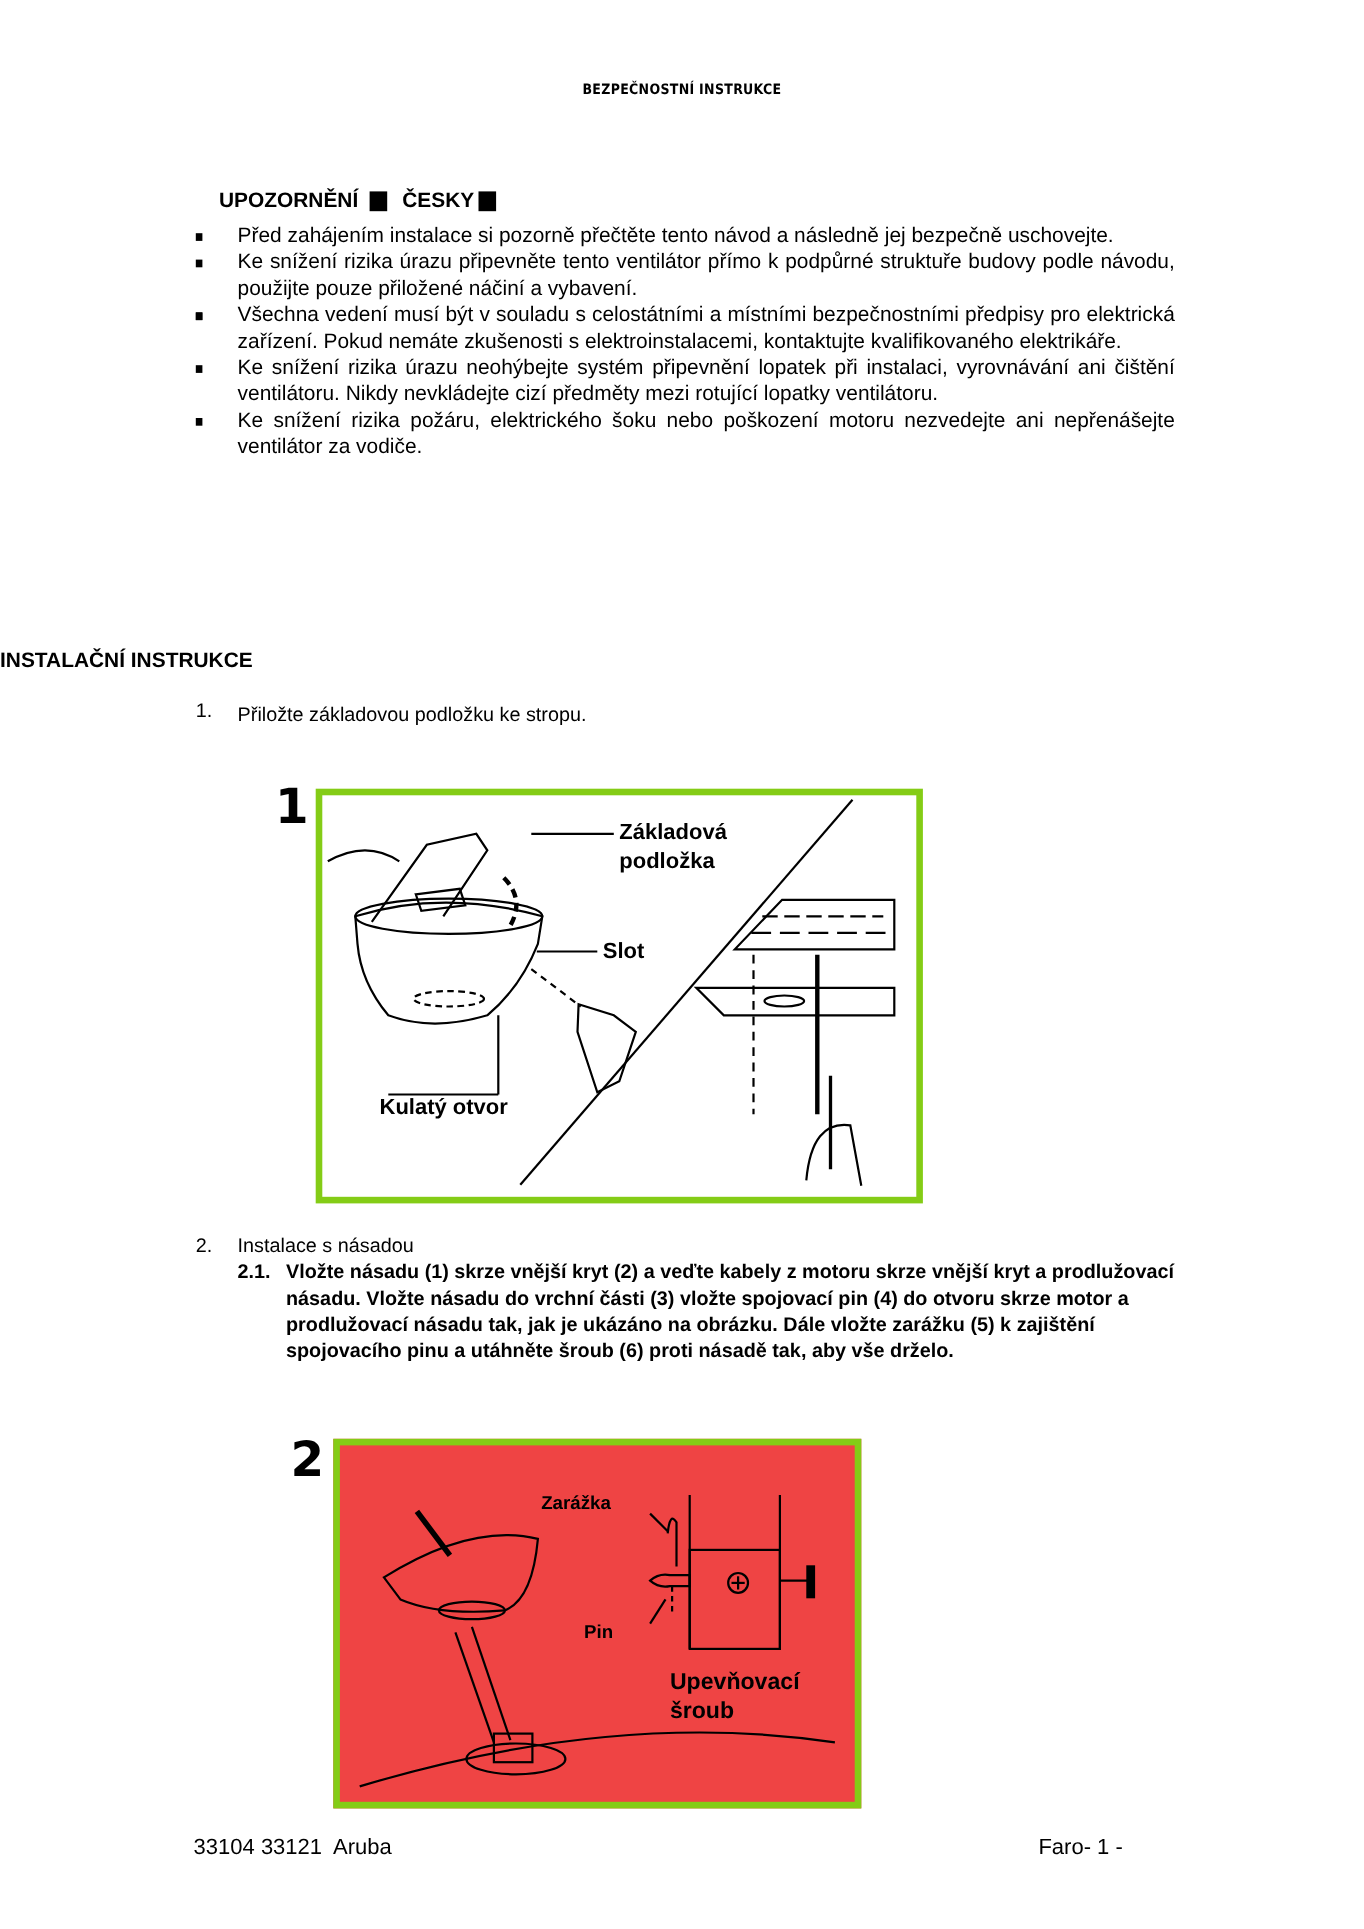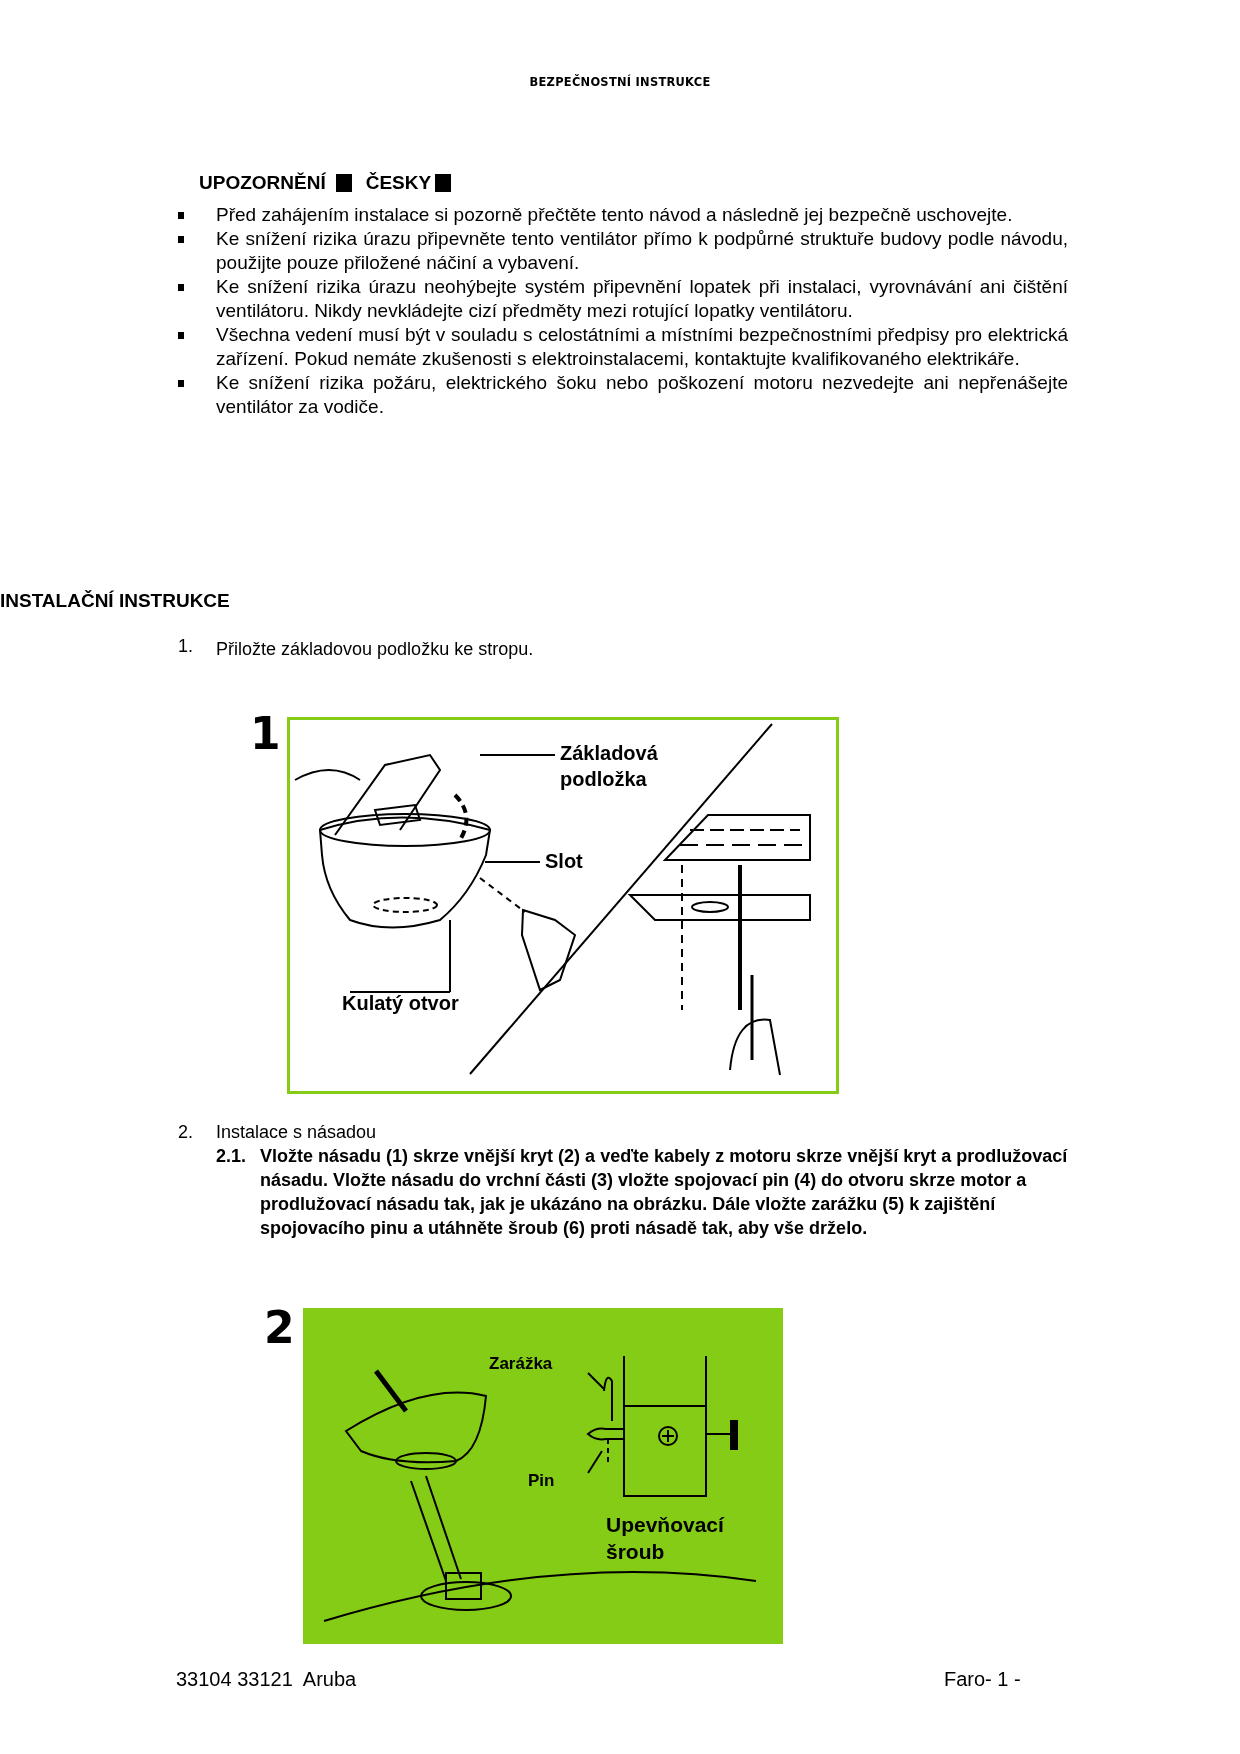--- a/index.html
+++ b/index.html
@@ -10,42 +10,42 @@
             font-family:"DejaVu Sans", sans-serif; transform:scaleX(0.88); }
   .warn-title { top:172px; left:178px; font-size:19px; font-weight:bold; display:flex; align-items:center;margin-left:21px; }
   .sq { display:inline-block; width:16px; height:18px; background:#000; margin:0 14px 0 10px; }
   .sq.last { margin-right:0; margin-left:4px; }
   ul.bullets { position:absolute; top:203px; left:178px; width:890px; margin:0; padding:0; list-style:none; font-size:19px; line-height:24px; }
   ul.bullets li { position:relative; padding-left:38px; text-align:justify; }
   ul.bullets li .b { position:absolute; left:0; top:9px; width:6px; height:7px; background:#000; }
   .inst-title { top:590px; left:0; width:1240px; text-align:left; font-size:19px; font-weight:bold; }
   .step { font-size:18px; line-height:24px; }
   .fignum { font-size:44px; font-weight:bold; font-family:"DejaVu Sans", sans-serif; }
-  .fig { border:3px solid #84cc16; box-sizing:border-box; }
+  .fig { border:6px solid #84cc16; box-sizing:border-box; }
   .lbl { font-size:20px; font-weight:bold; }
   .footer { font-size:20px; font-weight:normal; top:1668px; }
 </style>
 </head>
 <body>
 
 <div class="abs header">BEZPEČNOSTNÍ INSTRUKCE</div>
 
 <div class="abs warn-title">
   <span>UPOZORNĚNÍ</span>
   <span class="sq"></span>
   <span>ČESKY</span>
   <span class="sq last"></span>
 </div>
 
 <ul class="bullets">
   <li><span class="b"></span><span>Před zahájením instalace si pozorně přečtěte tento návod a následně jej bezpečně uschovejte.</span></li>
   <li><span class="b"></span><span>Ke snížení rizika úrazu připevněte tento ventilátor přímo k podpůrné struktuře budovy podle návodu, použijte pouze přiložené náčiní a vybavení.</span></li>
   <li><span class="b"></span></li>
+  <li><span class="b"></span><span>Všechna vedení musí být v souladu s celostátními a místními bezpečnostními předpisy pro elektrická zařízení. Pokud nemáte zkušenosti s elektroinstalacemi, kontaktujte kvalifikovaného elektrikáře.</span></li>
   <li><span class="b"></span><span>Ke snížení rizika úrazu neohýbejte systém připevnění lopatek při instalaci, vyrovnávání ani čištění ventilátoru. Nikdy nevkládejte cizí předměty mezi rotující lopatky ventilátoru.</span></li>
-  <li><span class="b"></span><span>Všechna vedení musí být v souladu s celostátními a místními bezpečnostními předpisy pro elektrická zařízení. Pokud nemáte zkušenosti s elektroinstalacemi, kontaktujte kvalifikovaného elektrikáře.</span></li>
   <li><span class="b"></span><span>Ke snížení rizika požáru, elektrického šoku nebo poškození motoru nezvedejte ani nepřenášejte ventilátor za vodiče.</span></li>
 </ul>
 
 <div class="abs inst-title">INSTALAČNÍ INSTRUKCE</div>
 
 <div class="abs step" style="top:634px;left:178px;">
   <span>1.</span>
   <span class="abs" style="left:38px;top:3px;white-space:nowrap;">Přiložte základovou podložku ke stropu.</span>
 </div>
 
@@ -92,21 +92,21 @@
 <div class="abs step" style="top:1120px;left:178px;width:890px;">
   <span>2.</span>
   <span class="abs" style="left:38px;top:0;white-space:nowrap;">Instalace s násadou</span>
 </div>
 <div class="abs step" style="top:1144px;left:216px;width:850px;font-weight:bold;">
   <span>2.1.</span>
   <div class="abs" style="left:44px;top:0;width:810px;">Vložte násadu (1) skrze vnější kryt (2) a veďte kabely z motoru skrze vnější kryt a prodlužovací násadu. Vložte násadu do vrchní části (3) vložte spojovací pin (4) do otvoru skrze motor a prodlužovací násadu tak, jak je ukázáno na obrázku. Dále vložte zarážku (5) k zajištění spojovacího pinu a utáhněte šroub (6) proti násadě tak, aby vše drželo.</div>
 </div>
 
 <div class="abs fignum" style="top:1302px;left:264px;">2</div>
-<div class="abs fig" style="top:1308px;left:303px;width:480px;height:336px;background:#84cc16;">
+<div class="abs fig" style="top:1308px;left:303px;width:480px;height:336px;background:#ef4444;">
   <svg width="474" height="330" viewBox="0 0 474 330">
     <g fill="none" stroke="#000" stroke-width="2">
       <path d="M18 310 Q250 240 450 270"></path>
       <path d="M40 120 Q120 70 180 85 Q175 140 150 150 Q90 155 55 140 Z"></path>
       <ellipse cx="120" cy="150" rx="30" ry="8"></ellipse>
       <line x1="105" y1="170" x2="140" y2="270"></line>
       <line x1="120" y1="165" x2="155" y2="268"></line>
       <ellipse cx="160" cy="285" rx="45" ry="14"></ellipse>
       <rect x="140" y="262" width="35" height="26"></rect>
       <line x1="70" y1="60" x2="100" y2="100" stroke-width="5"></line>

